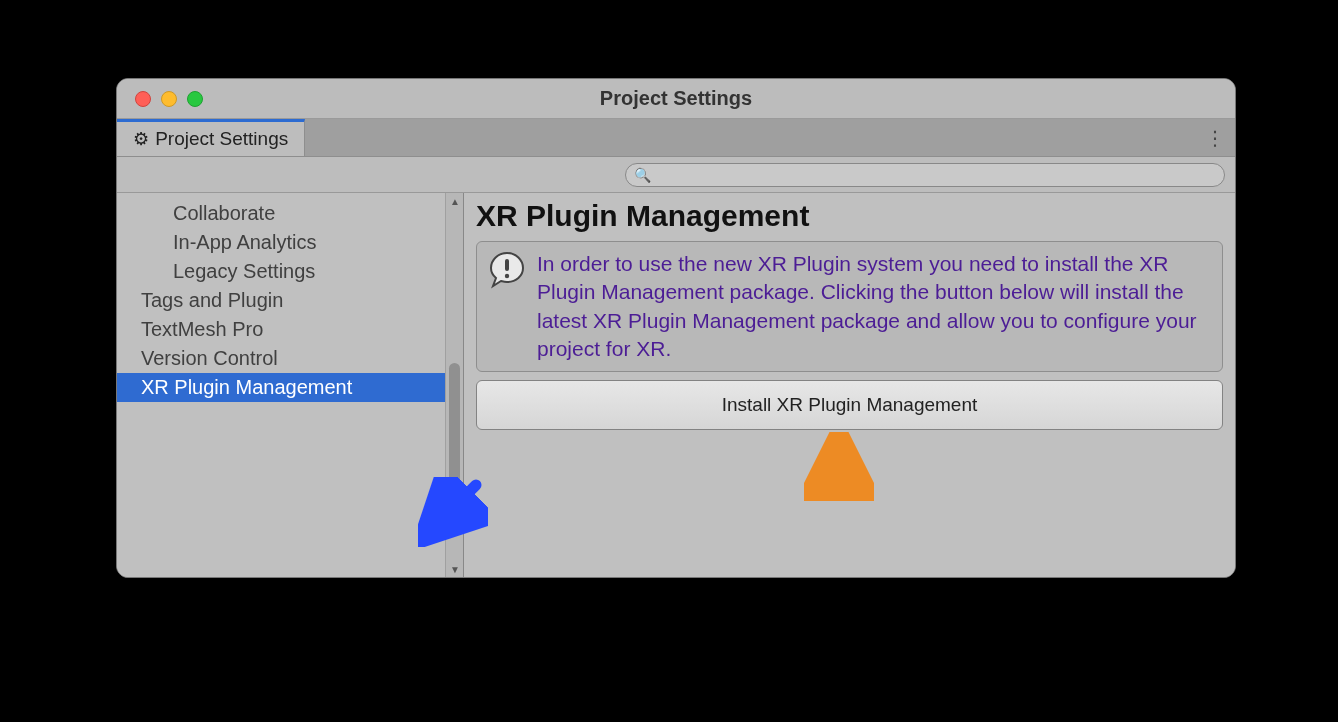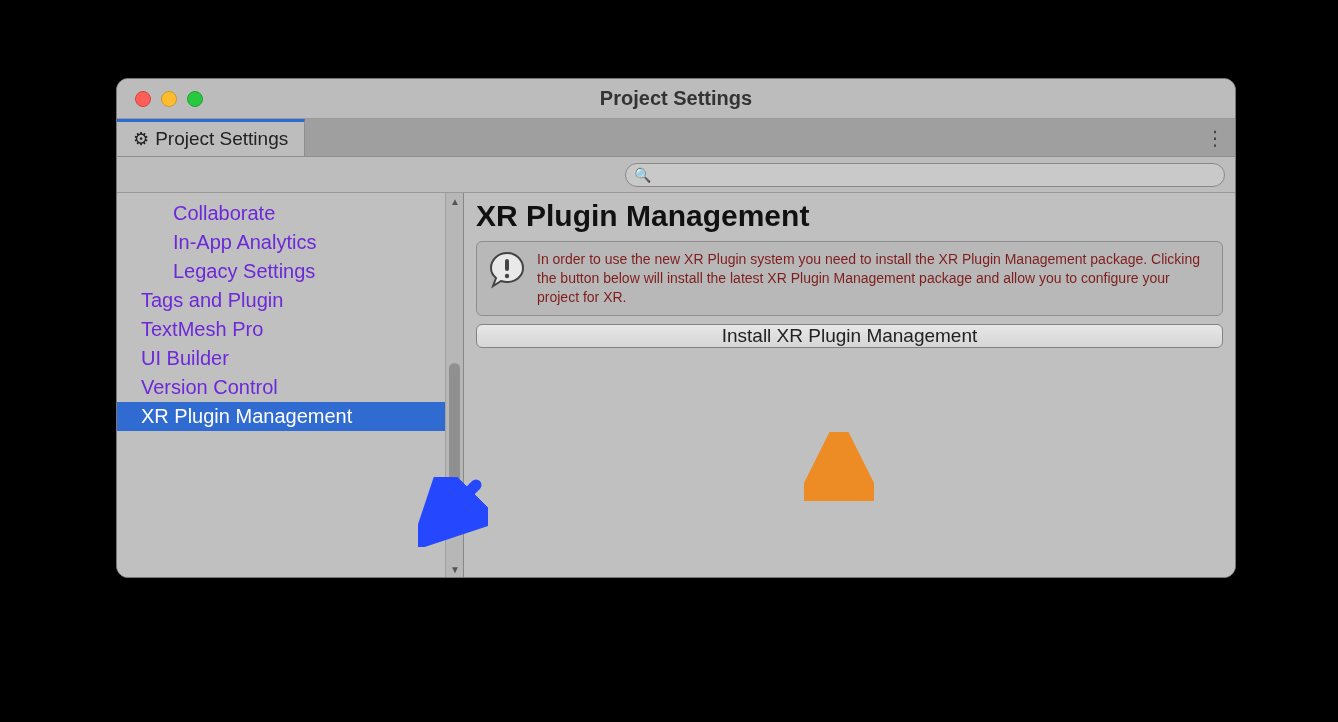--- a/index.html
+++ b/index.html
@@ -151,21 +151,21 @@
     background: #909090;
     border-radius: 6px;
     cursor: pointer;
   }
 
   .side-list {
     padding-top: 6px;
   }
   .side-item {
     font-size: 20px;
-    color: #6d28d9;
+    color: #404040;
     padding: 3px 0 3px 24px;
     cursor: pointer;
     white-space: nowrap;
   }
   .side-item.indent { padding-left: 56px; }
   .side-item.selected {
     background: #2f6bd1;
     color: #fff;
   }
 
@@ -188,28 +188,28 @@
     background: #b8b8b8;
     padding: 8px 10px;
     display: flex;
     align-items: flex-start;
     gap: 10px;
   }
   .info-icon {
     flex-shrink: 0;
   }
   .info-text {
-    font-size: 14px;
+    font-size: 21px;
     line-height: 1.35;
-    color: #7f1d1d;
+    color: #4c1d95;
   }
   .install-btn {
     margin-top: 8px;
     width: 100%;
-    height: 24px;
+    height: 50px;
     border: 1px solid #838383;
     border-radius: 6px;
     background: linear-gradient(#e7e7e7, #d6d6d6);
     font-size: 19px;
     color: #222;
     cursor: pointer;
   }
 
   .annot {
     position: absolute;
@@ -252,21 +252,20 @@
 
   <div class="body">
 
     <div class="sidebar">
       <div class="side-list">
         <div class="side-item indent">Collaborate</div>
         <div class="side-item indent">In-App Analytics</div>
         <div class="side-item indent">Legacy Settings</div>
         <div class="side-item">Tags and Plugin</div>
         <div class="side-item">TextMesh Pro</div>
-        <div class="side-item">UI Builder</div>
         <div class="side-item">Version Control</div>
         <div class="side-item selected">XR Plugin Management</div>
       </div>
       <div class="side-scroll">
         <div class="up">▲</div>
         <div class="thumb"></div>
         <div class="down">▼</div>
       </div>
     </div>
 

